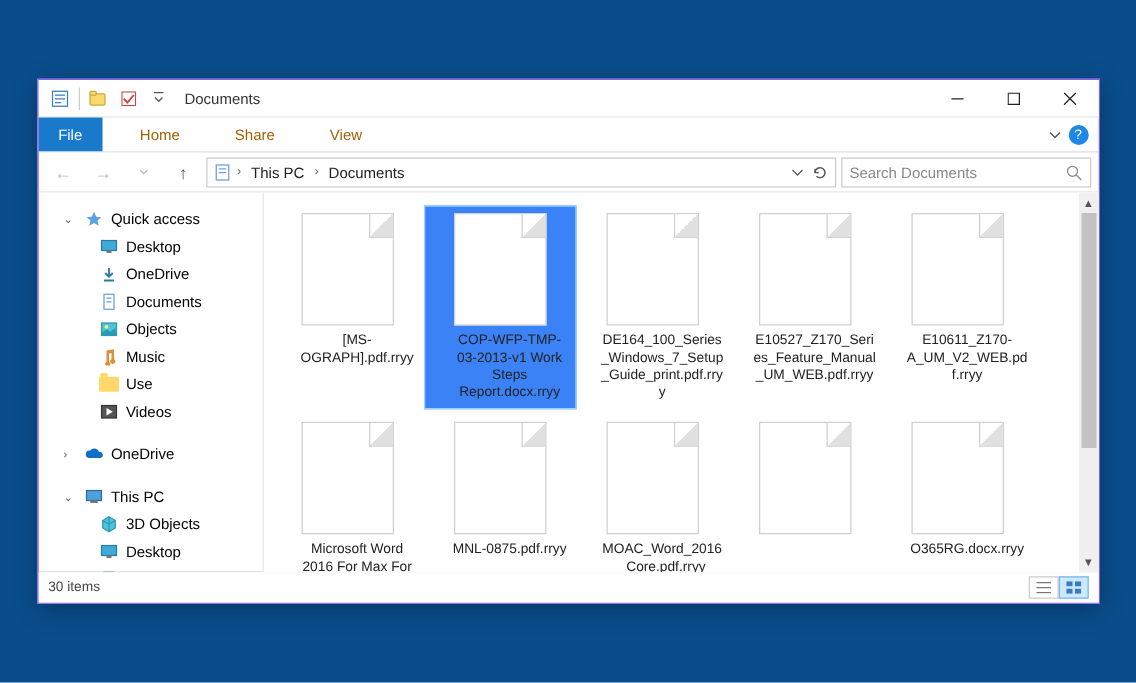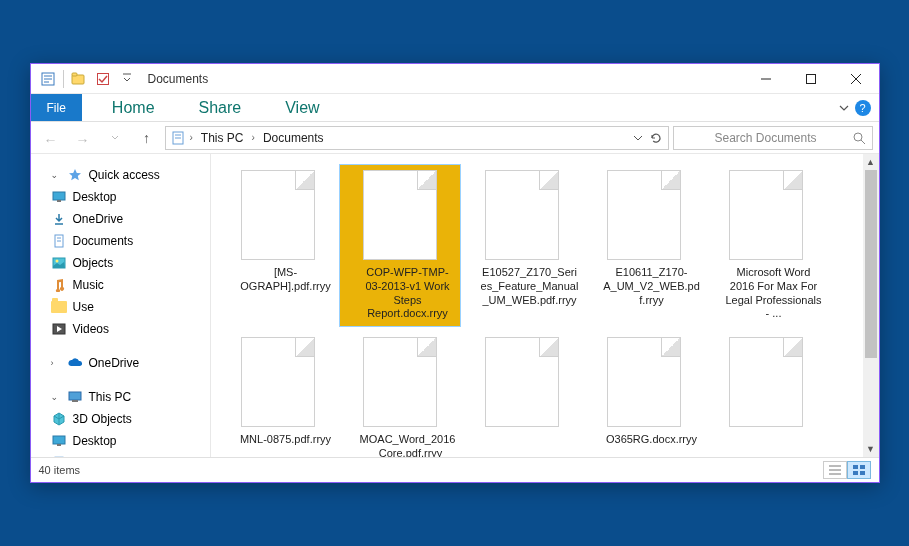--- a/index.html
+++ b/index.html
@@ -7,45 +7,45 @@
 .window { background: #fff; width: 850px; height: 420px; display: flex; flex-direction: column; border: 1px solid #8b5cf6; box-shadow: 0 4px 20px rgba(0,0,0,0.3); }
 .titlebar { height: 30px; display: flex; align-items: center; background: #fff; border-bottom: 1px solid #e8e8e8; }
 .qat { display: flex; align-items: center; gap: 2px; padding-left: 6px; }
 .qat-btn { width: 22px; height: 22px; display: flex; align-items: center; justify-content: center; }
 .qat-sep { width: 1px; height: 18px; background: #ccc; margin: 0 2px; }
 .title-text { margin-left: 10px; font-size: 12px; color: #333; }
 .win-controls { margin-left: auto; display: flex; }
 .win-btn { width: 45px; height: 30px; display: flex; align-items: center; justify-content: center; font-size: 14px; }
 .ribbon { height: 28px; display: flex; align-items: stretch; border-bottom: 1px solid #e0e0e0; gap: 16px; }
 .file-tab { background: #1979ca; color: #fff; padding: 0 16px; display: flex; align-items: center; font-size: 12px; }
-.ribbon-tab { padding: 0 14px; display: flex; align-items: center; font-size: 16px; color: #0f766e; }
+.ribbon-tab { padding: 0 14px; display: flex; align-items: center; font-size: 12px; color: #a16207; }
 .ribbon-spacer { flex: 1; }
 .ribbon-right { display: flex; align-items: center; padding-right: 8px; gap: 6px; }
 .help-circle { width: 16px; height: 16px; border-radius: 50%; background: #1e88e5; color: #fff; font-size: 11px; display: flex; align-items: center; justify-content: center; }
 .addrbar { height: 32px; display: flex; align-items: center; gap: 4px; padding: 0 6px; border-bottom: 1px solid #e8e8e8; }
 .nav-btn { width: 28px; height: 24px; display: flex; align-items: center; justify-content: center; color: #555; font-size: 14px; }
 .nav-btn.disabled { color: #bbb; }
 .addr-box { flex: 1; height: 24px; border: 1px solid #ccc; display: flex; align-items: center; padding: 0 4px; font-size: 12px; gap: 4px; }
 .addr-icon { width: 16px; height: 16px; display: flex; align-items: center; justify-content: center; }
 .breadcrumb-sep { color: #666; font-size: 10px; }
 .breadcrumb-item { padding: 0 4px; color: #222; }
 .addr-ctrl { margin-left: auto; display: flex; gap: 2px; }
-.search-box { width: 200px; height: 24px; border: 1px solid #ccc; display: flex; align-items: center; padding: 0 6px; font-size: 12px; color: #888; text-align: center; }
+.search-box { width: 200px; height: 24px; border: 1px solid #ccc; display: flex; align-items: center; padding: 0 6px; font-size: 12px; color: #888; }
 .search-text { flex: 1; }
 .body { flex: 1; display: flex; overflow: hidden; border-bottom: 1px solid #e0e0e0; }
 .sidebar { width: 180px; border-right: 1px solid #e8e8e8; overflow-y: auto; padding: 10px 0; font-size: 12px; }
 .tree-item { display: flex; align-items: center; gap: 6px; padding: 3px 0 3px 20px; cursor: default; }
-.tree-item.child { padding-left: 20px; }
+.tree-item.child { padding-left: 48px; }
 .tree-icon { width: 16px; height: 16px; display: flex; align-items: center; justify-content: center; }
 .tree-caret { width: 10px; font-size: 9px; color: #555; }
 .tree-group-gap { height: 12px; }
 .content { flex: 1; overflow-y: auto; padding: 10px 6px; background: #fff; position: relative; }
 .file-grid { display: flex; flex-wrap: wrap; gap: 4px 0; }
 .file-item { width: 122px; display: flex; flex-direction: column; align-items: center; padding: 6px 4px; text-align: center; }
-.file-item.selected { background: #eab308; border: 1px solid #99d1ff; padding: 5px 3px; }
+.file-item.selected { background: #3b82f6; border: 1px solid #99d1ff; padding: 5px 3px; }
 .file-thumb { width: 74px; height: 90px; background: #fff; border: 1px solid #d0d0d0; position: relative; margin-bottom: 6px; }
 .file-thumb::before { content: ""; position: absolute; top: 0; right: 0; width: 18px; height: 18px; background: linear-gradient(135deg, #fff 0 50%, #e0e0e0 50% 100%); border-left: 1px solid #d0d0d0; border-bottom: 1px solid #d0d0d0; }
 .file-label { font-size: 11px; color: #222; line-height: 1.25; word-break: break-word; max-height: 58px; overflow: hidden; padding-left: 16px; }
 .file-item.selected .file-label { max-height: none; }
 .statusbar { height: 24px; display: flex; align-items: center; padding: 0 8px; font-size: 11px; color: #444; background: #fff; }
 .status-right { margin-left: auto; display: flex; gap: 0; }
 .view-btn { width: 24px; height: 18px; border: 1px solid #ccc; display: flex; align-items: center; justify-content: center; }
 .view-btn.active { background: #cce8ff; border-color: #7ab8e0; }
 .folder-icon { width: 16px; height: 12px; background: #ffd86b; border-radius: 1px; position: relative; }
 .folder-icon::before { content: ""; position: absolute; top: -3px; left: 1px; width: 6px; height: 3px; background: #ffd86b; border-radius: 1px 1px 0 0; }
@@ -300,20 +300,24 @@
           <div class="file-item">
             <div class="file-thumb"></div>
             <div class="file-label">[MS-OGRAPH].pdf.rryy</div>
           </div>
           <div class="file-item selected">
             <div class="file-thumb"></div>
             <div class="file-label">COP-WFP-TMP-03-2013-v1 Work Steps Report.docx.rryy</div>
           </div>
           <div class="file-item">
             <div class="file-thumb"></div>
+            <div class="file-label">DE164_100_Series_Windows_7_Setup_Guide_print.pdf.rryy</div>
+          </div>
+          <div class="file-item">
+            <div class="file-thumb"></div>
             <div class="file-label">E10527_Z170_Series_Feature_Manual_UM_WEB.pdf.rryy</div>
           </div>
           <div class="file-item">
             <div class="file-thumb"></div>
             <div class="file-label">E10611_Z170-A_UM_V2_WEB.pdf.rryy</div>
           </div>
           <div class="file-item">
             <div class="file-thumb"></div>
             <div class="file-label">Microsoft Word 2016 For Max For Legal Professionals - ...</div>
           </div>
@@ -356,21 +360,21 @@
       <div class="scrollbar-stub">
         <div class="scroll-arrow">▲</div>
         <div class="scroll-thumb"></div>
         <div class="scroll-track"></div>
         <div class="scroll-arrow">▼</div>
       </div>
     </div>
   </div>
 
   <div class="statusbar">
-    <span>40 items</span>
+    <span>30 items</span>
     <div class="status-right">
       <div class="view-btn">
           <svg width="12" height="10">
             <line x1="0" y1="1" x2="12" y2="1" stroke="#777"></line>
             <line x1="0" y1="5" x2="12" y2="5" stroke="#777"></line>
             <line x1="0" y1="9" x2="12" y2="9" stroke="#777"></line>
           </svg>
         </div>
       <div class="view-btn active">
           <svg width="12" height="10">

